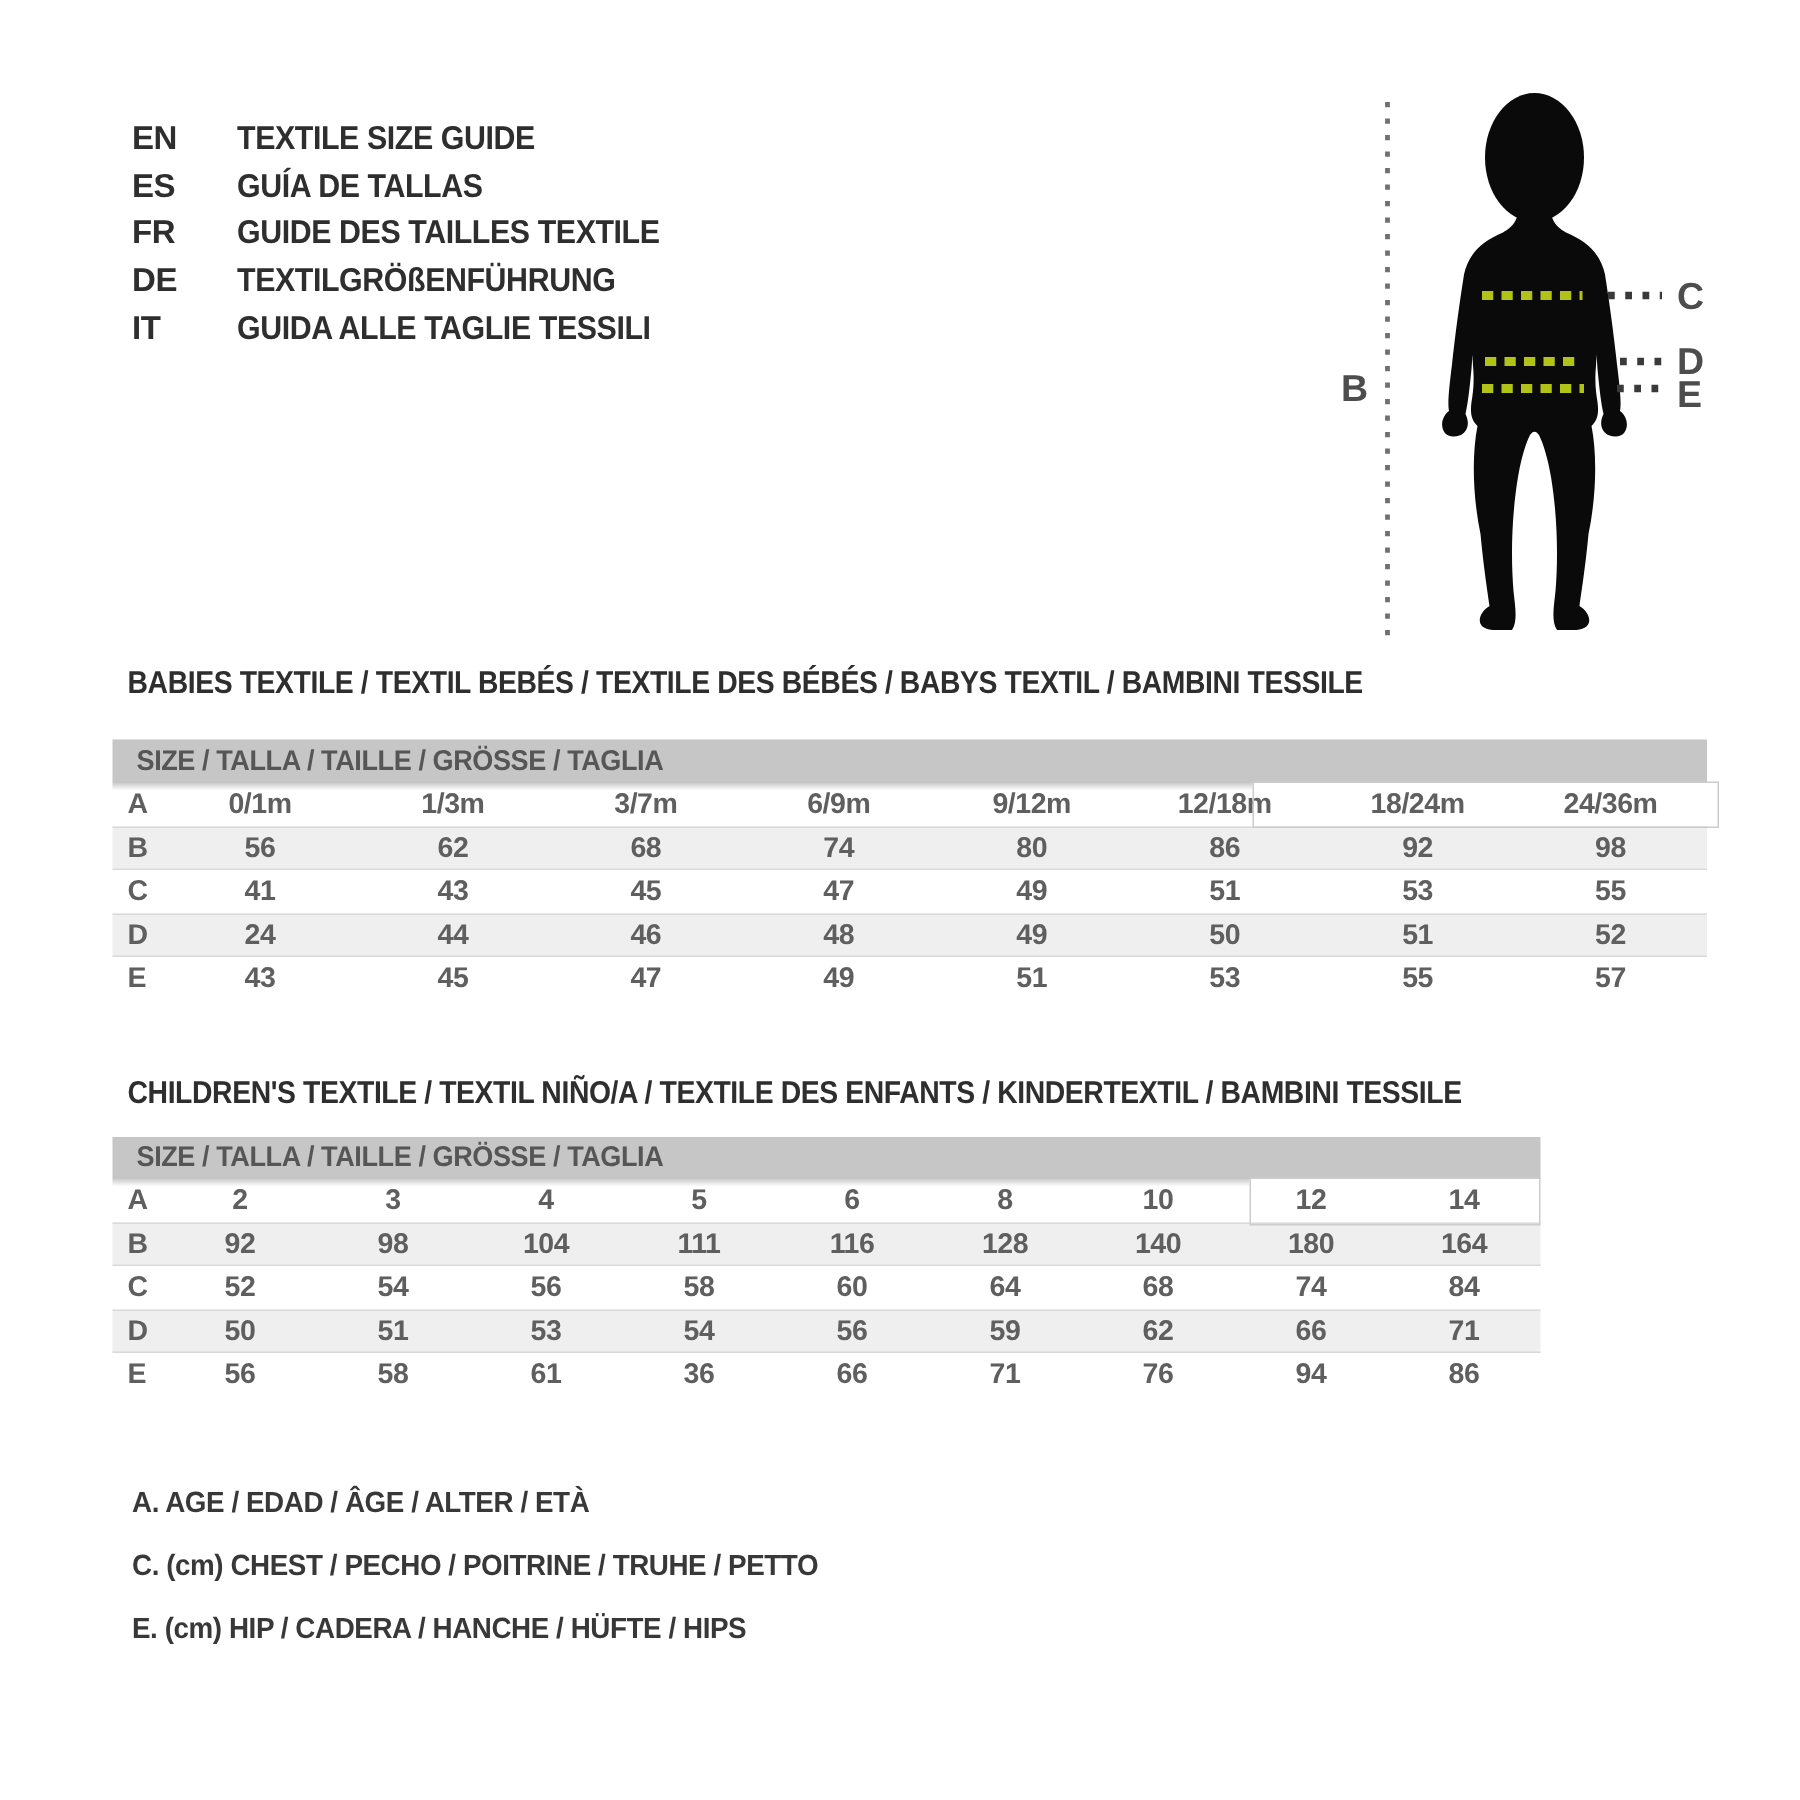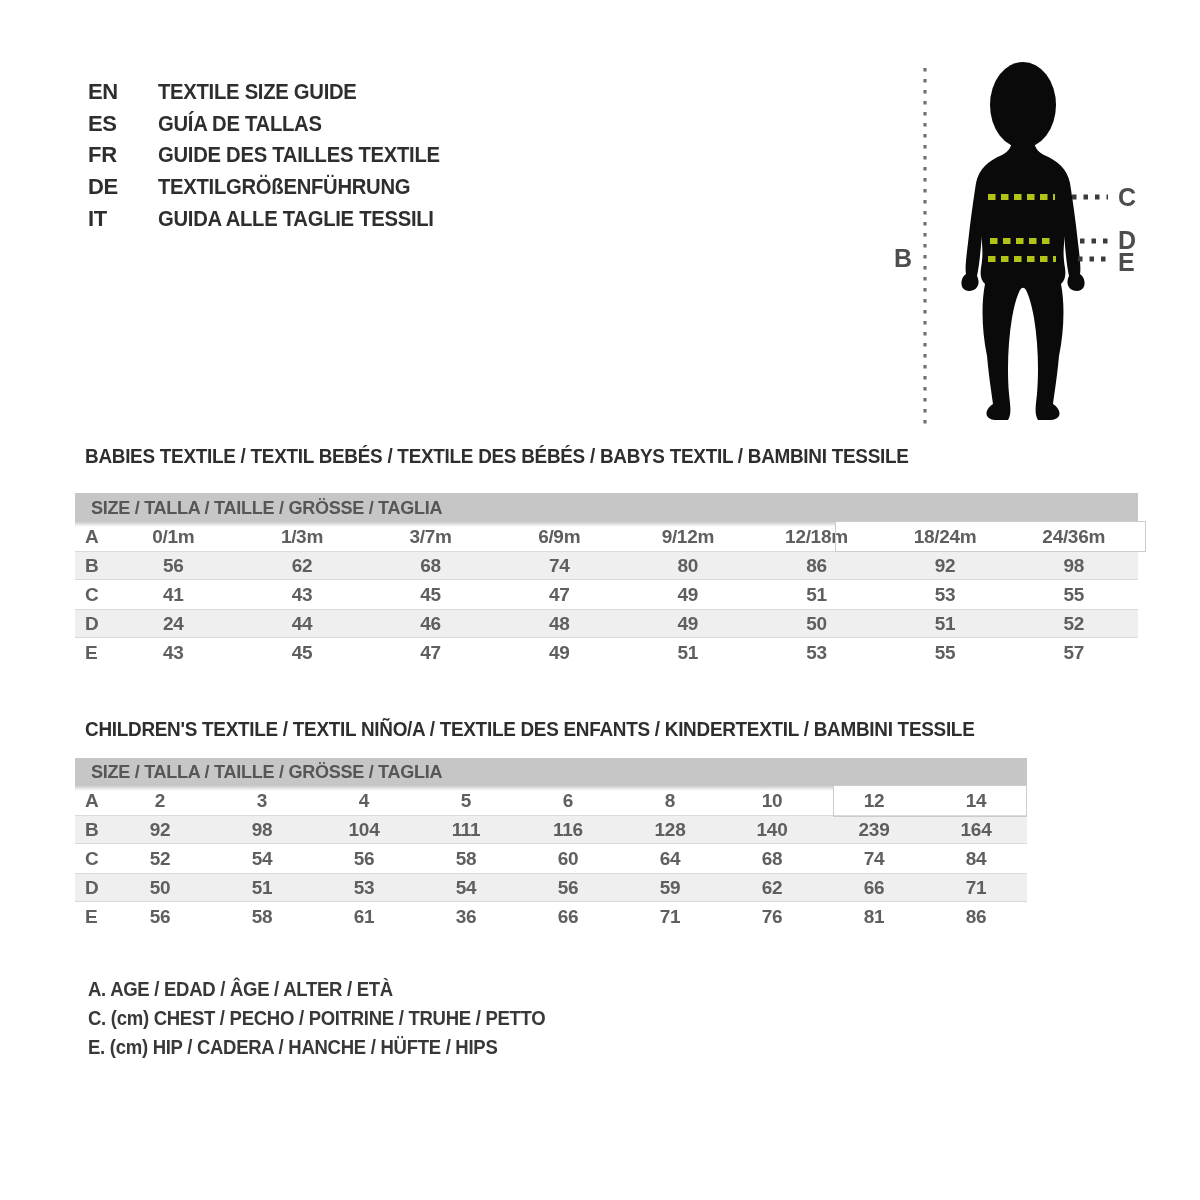--- a/index.html
+++ b/index.html
@@ -40,21 +40,21 @@
     background:linear-gradient(to bottom,rgba(0,0,0,0.20),rgba(0,0,0,0));}
   .shadow-babies{left:75px;top:522px;width:760px;}
   .shadow-children{left:75px;top:786px;width:758px;}
   
   .highlight-box{position:absolute;border:1px solid #cccccc;background:transparent;box-sizing:border-box;}
   .box-babies{left:835px;top:521px;width:311px;height:31px;}
   .box-children{left:833px;top:785px;width:194px;height:32px;}
   
   .legend-block{position:absolute;left:88px;top:975px;}
   .legend-line{height:29px;display:flex;align-items:center;font-size:19.5px;color:#383838;
-    letter-spacing:-0.3px;}
+    letter-spacing:-0.3px;margin-top:13px;}
   .legend-line span{transform:scaleX(0.95);transform-origin:left center;white-space:nowrap;display:inline-block;}
 </style>
 </head>
 <body>
 
 <div class="page">
 
   <div class="lang-block">
     <div class="lang-row">
       <span class="lang-code">EN</span>
@@ -204,21 +204,21 @@
         </div>
         <div class="t-row striped" style="grid-template-columns: 34px repeat(9, 1fr);">
           <div class="t-label">B</div>
           <div class="t-cell">92</div>
           <div class="t-cell">98</div>
           <div class="t-cell">104</div>
           <div class="t-cell">111</div>
           <div class="t-cell">116</div>
           <div class="t-cell">128</div>
           <div class="t-cell">140</div>
-          <div class="t-cell">239</div>
+          <div class="t-cell">180</div>
           <div class="t-cell">164</div>
         </div>
         <div class="t-row" style="grid-template-columns: 34px repeat(9, 1fr);">
           <div class="t-label">C</div>
           <div class="t-cell">52</div>
           <div class="t-cell">54</div>
           <div class="t-cell">56</div>
           <div class="t-cell">58</div>
           <div class="t-cell">60</div>
           <div class="t-cell">64</div>
@@ -240,21 +240,21 @@
         </div>
         <div class="t-row" style="grid-template-columns: 34px repeat(9, 1fr);">
           <div class="t-label">E</div>
           <div class="t-cell">56</div>
           <div class="t-cell">58</div>
           <div class="t-cell">61</div>
           <div class="t-cell">36</div>
           <div class="t-cell">66</div>
           <div class="t-cell">71</div>
           <div class="t-cell">76</div>
-          <div class="t-cell">81</div>
+          <div class="t-cell">94</div>
           <div class="t-cell">86</div>
         </div>
       </div>
   </div>
   <div class="header-shadow shadow-children"></div>
   <div class="highlight-box box-children"></div>
 
   <div class="legend-block">
     <div class="legend-line">
         <span>A. AGE / EDAD / ÂGE / ALTER / ETÀ</span>

